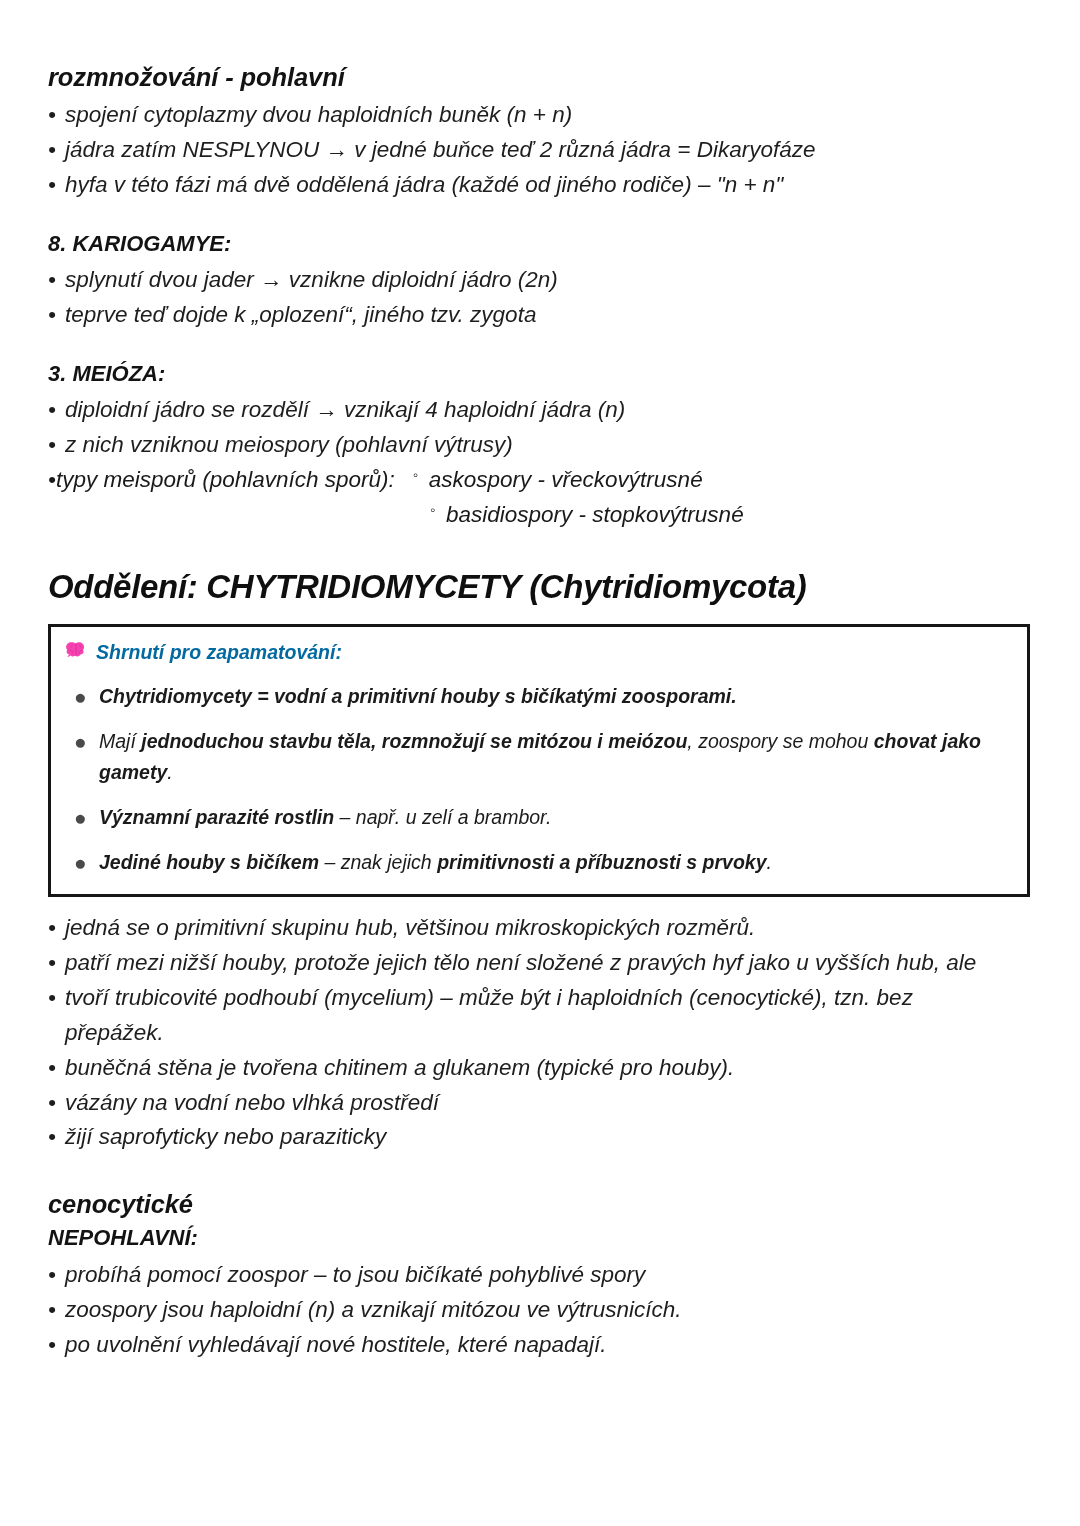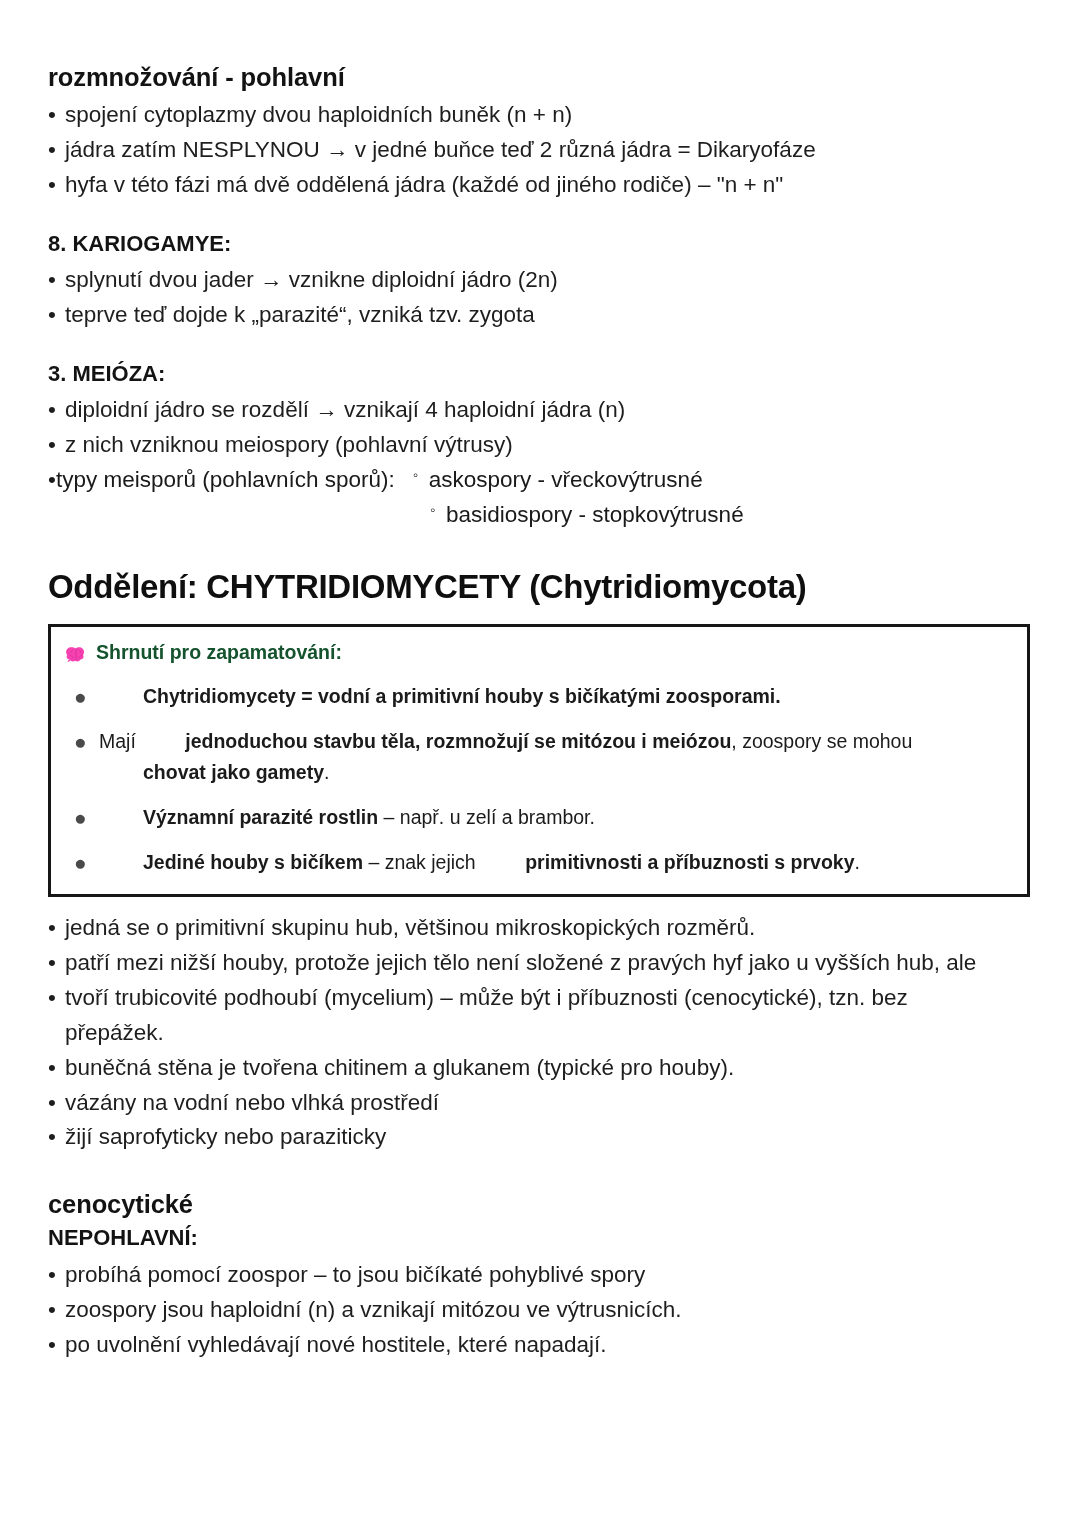--- a/index.html
+++ b/index.html
@@ -14,20 +14,21 @@
     font-family: "Liberation Sans", "DejaVu Sans", sans-serif;
     color: #1a1a1a;
     overflow: hidden;
   }
   .page {
     width: 1080px;
     height: 1352px;
     padding: 62px 50px 0 48px;
     position: relative;
     background: #ffffff;
+    font-style: italic;
   }
 
   
   .h-section {
     font-size: 25.5px;
     font-weight: 700;
     letter-spacing: -0.1px;
     line-height: 1.18;
     margin: 0 0 6px 0;
     color: #131313;
@@ -89,25 +90,25 @@
   
   .callout {
     border: 3px solid #161616;
     background: #ffffff;
     margin: 18px 0 14px 0;
     padding: 14px 18px 16px 14px;
     width: 982px;
   }
   .callout-head {
     display: flex;
-    align-items: flex-end;
+    align-items: flex-start;
     gap: 9px;
     font-size: 19.5px;
     font-weight: 700;
-    color: #14532d;
+    color: #0369a1;
     margin-bottom: 17px;
   }
   .brain-icon {
     flex: 0 0 auto;
     display: inline-block;
     width: 22px;
     height: 18px;
     line-height: 0;
   }
   .cl-item {
@@ -121,21 +122,21 @@
   .cl-item:last-child { margin-bottom: 0; }
   .cl-bullet {
     flex: 0 0 auto;
     width: 34px;
     padding-left: 9px;
     font-size: 21px;
     line-height: 1.5;
     color: #4a4a4a;
   }
   .cl-text { flex: 1 1 auto; }
-  .cl-text b { font-weight: 700; margin-left: 44px; }
+  .cl-text b { font-weight: 700; }
   .cl-text span.reg { font-weight: 400; }
 </style>
 </head>
 <body>
 
 <div class="page">
 
   <h2 class="h-section">rozmnožování - pohlavní</h2>
 
 
@@ -155,21 +156,21 @@
   <div class="gap-md"></div>
 
   <h3 class="h-step">8. KARIOGAMYE:</h3>
 
   <div class="line">
     <span class="dot">•</span>
     <span class="txt">splynutí dvou jader → vznikne diploidní jádro (2n)</span>
   </div>
   <div class="line">
     <span class="dot">•</span>
-    <span class="txt">teprve teď dojde k „parazité“, vzniká tzv. zygota</span>
+    <span class="txt">teprve teď dojde k „oplození“, jiného tzv. zygota</span>
   </div>
 
   <div class="gap-md"></div>
 
   <h3 class="h-step">3. MEIÓZA:</h3>
 
   <div class="line">
     <span class="dot">•</span>
     <span class="txt">diploidní jádro se rozdělí → vznikají 4 haploidní jádra (n)</span>
   </div>
@@ -238,21 +239,21 @@
     <span class="txt">jedná se o primitivní skupinu hub, většinou mikroskopických rozměrů.</span>
   </div>
 
   <div class="line">
     <span class="dot">•</span>
     <span class="txt">patří mezi nižší houby, protože jejich tělo není složené z pravých hyf jako u vyšších hub, ale</span>
   </div>
 
   <div class="line">
     <span class="dot">•</span>
-    <span class="txt">tvoří trubicovité podhoubí (mycelium) – může být i příbuznosti (cenocytické), tzn. bez</span>
+    <span class="txt">tvoří trubicovité podhoubí (mycelium) – může být i haploidních (cenocytické), tzn. bez</span>
   </div>
   <div class="line cont">
     <span class="txt">přepážek.</span>
   </div>
 
   <div class="line">
     <span class="dot">•</span>
     <span class="txt">buněčná stěna je tvořena chitinem a glukanem (typické pro houby).</span>
   </div>
   <div class="line">

